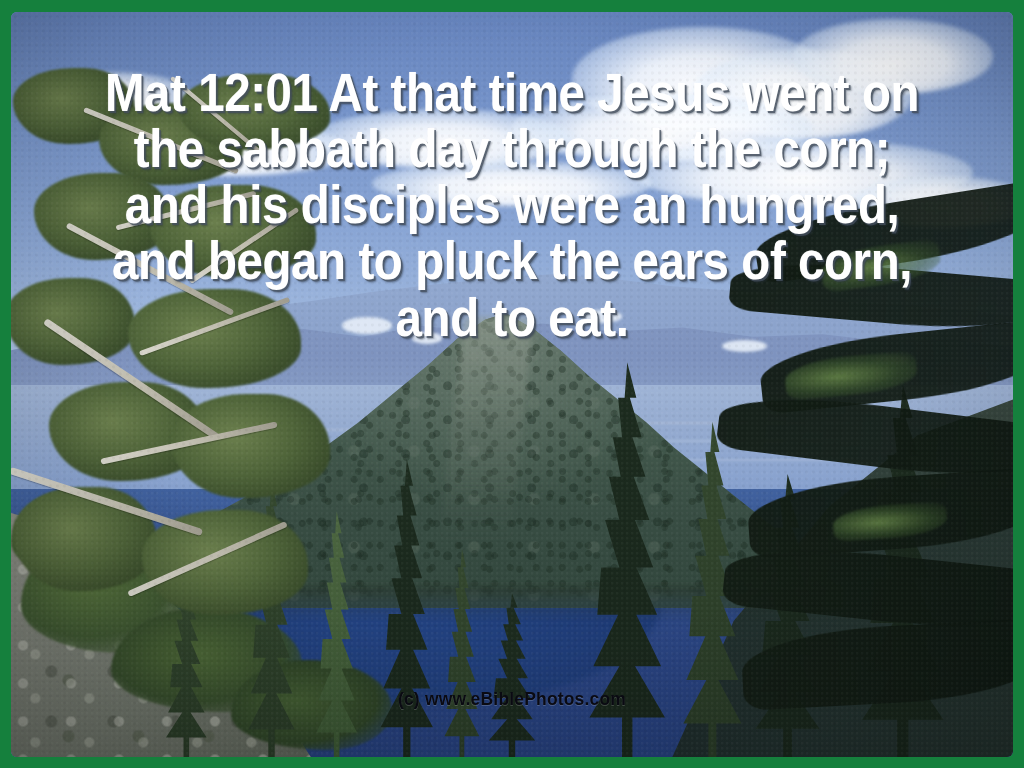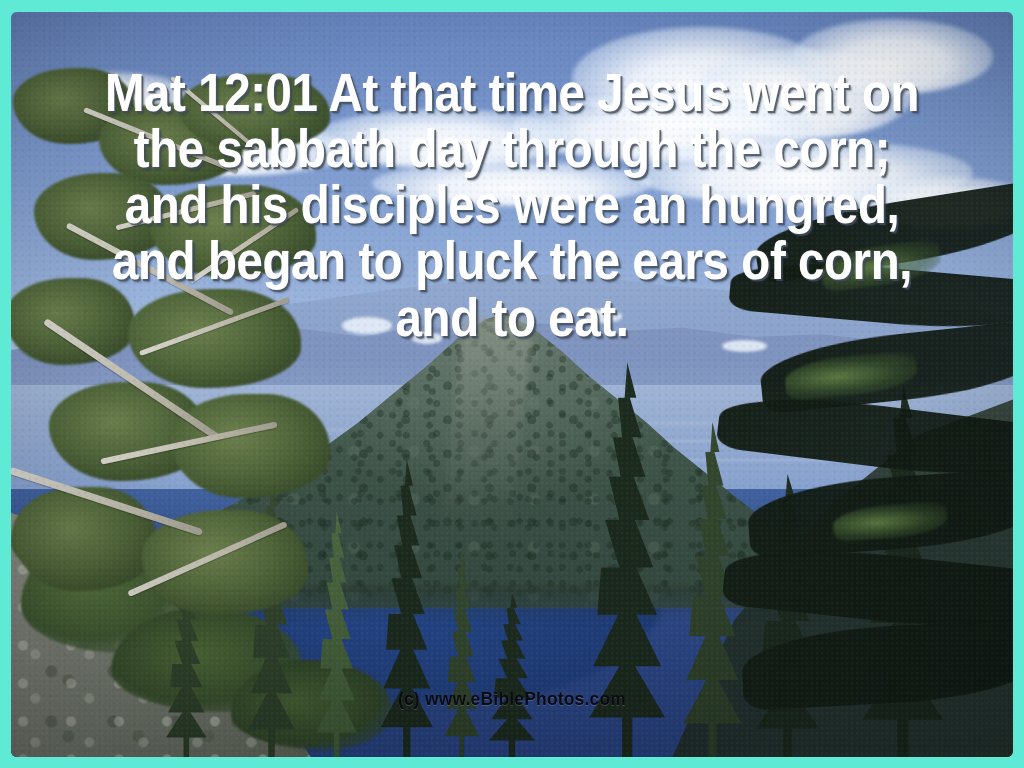--- a/index.html
+++ b/index.html
@@ -11,21 +11,21 @@
     height: 768px;
     overflow: hidden;
     font-family: "Liberation Sans", sans-serif;
   }
 
   
   #photo-frame {
     position: relative;
     width: 1024px;
     height: 768px;
-    background: #5eead4;
+    background: #15803d;
     overflow: hidden;
   }
 
   
   #photograph {
     position: absolute;
     left: 11px;
     top: 12px;
     width: 1002px;
     height: 745px;

